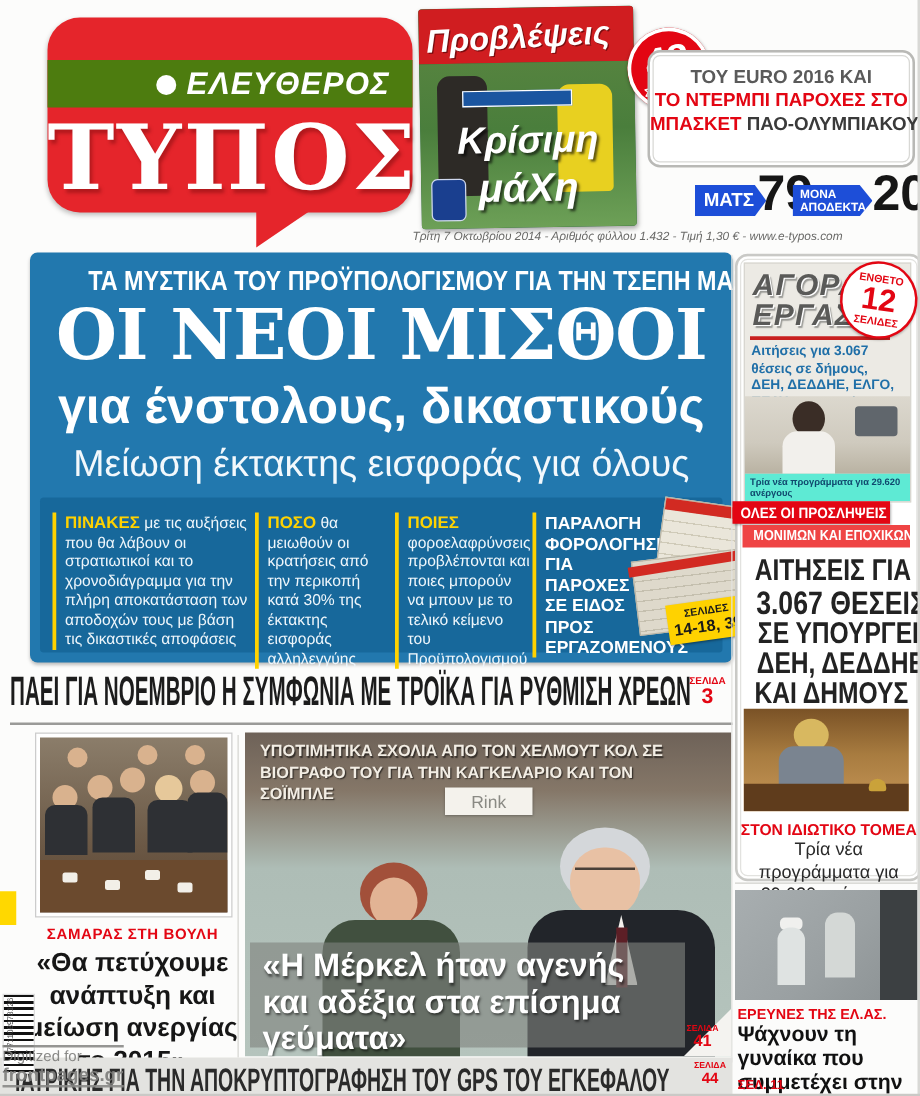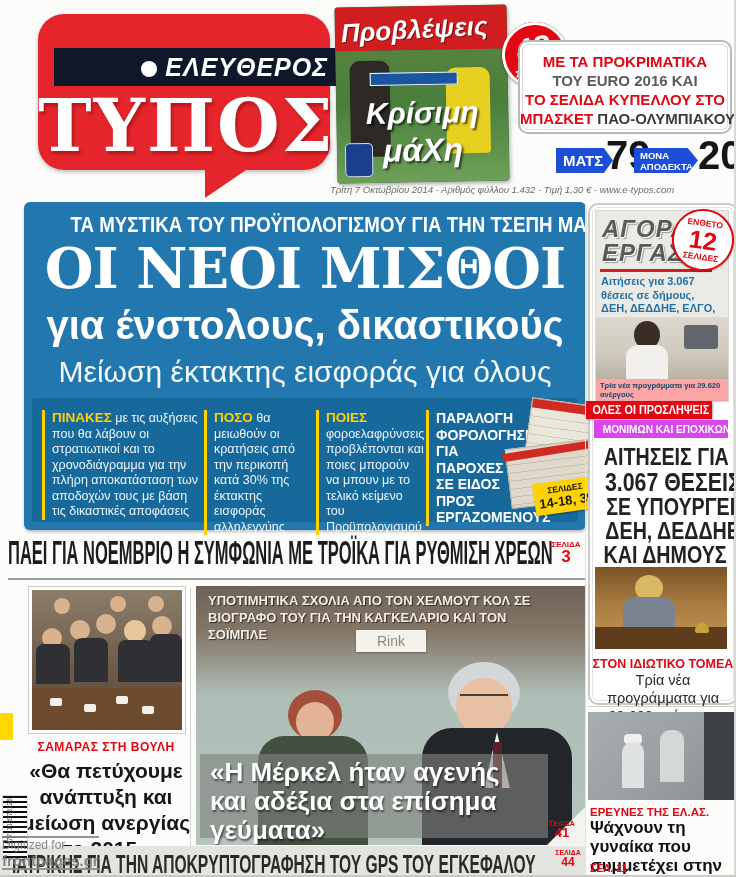--- a/index.html
+++ b/index.html
@@ -5,21 +5,21 @@
   html,body{margin:0;padding:0;background:#ffffff;}
   .page{position:relative;width:736px;height:877px;background:#fcfcfb;overflow:hidden;
         font-family:"Liberation Sans",sans-serif;}
   .abs{position:absolute;}
   .cond{display:inline-block;white-space:nowrap;transform-origin:0 50%;}
   .condc{display:inline-block;white-space:nowrap;transform-origin:50% 50%;}
 
   
   .logo{left:38px;top:14px;width:292px;height:156px;background:#e5252b;border-radius:26px;
         box-shadow:0 2px 4px rgba(0,0,0,.25);}
-  .logo-band{position:absolute;left:16px;top:34px;width:100%;height:38px;background:#0f172a;
+  .logo-band{position:absolute;left:0;top:34px;width:100%;height:38px;background:#4d7c0f;
              color:#fff;font-weight:bold;font-style:italic;font-size:25px;line-height:38px;
              text-align:right;padding-right:18px;box-sizing:border-box;letter-spacing:1px;}
   .logo-dot{display:inline-block;width:16px;height:16px;background:#fff;border-radius:50%;
             margin-right:8px;vertical-align:-1px;}
   .logo-main{position:absolute;left:0;top:66px;width:100%;text-align:center;color:#fff;
              font-family:"DejaVu Serif",serif;font-weight:bold;font-size:72px;line-height:92px;
              letter-spacing:2px;text-shadow:2px 3px 3px rgba(80,0,0,.35);}
   .logo-tail{left:205px;top:168px;width:0;height:0;border-top:30px solid #e5252b;
              border-right:44px solid transparent;}
 
@@ -180,33 +180,33 @@
   .insert-headline{position:absolute;left:5px;top:64px;width:122px;color:#1f6fa8;font-weight:bold;
        font-size:11px;line-height:13.5px;}
   .insert-photo{position:absolute;left:0px;top:106px;width:132px;height:62px;
        background:linear-gradient(180deg,#dcd8ce 0%,#cfcabe 60%,#b9b2a2 100%);}
   .ip-monitor{position:absolute;right:10px;top:8px;width:34px;height:24px;background:#60666c;
        border-radius:3px;}
   .ip-hair{position:absolute;left:38px;top:4px;width:26px;height:28px;border-radius:50%;
        background:#3a2d26;}
   .ip-top{position:absolute;left:30px;top:28px;width:42px;height:34px;background:#f2f0ec;
        border-radius:12px 12px 0 0;}
-  .insert-footer{position:absolute;left:0;top:168px;width:132px;height:22px;background:#fca5a5;
+  .insert-footer{position:absolute;left:0;top:168px;width:132px;height:22px;background:#5eead4;
        color:#10496e;font-weight:bold;font-size:7.5px;line-height:9px;padding:2px 4px;
        box-sizing:border-box;}
   .insert-badge{position:absolute;right:2px;top:4px;width:58px;height:58px;background:#fff;
        border:2px solid #e30613;border-radius:50%;transform:rotate(8deg);text-align:center;
        color:#e30613;box-shadow:0 1px 2px rgba(0,0,0,.3);z-index:3;}
   .insert-badge .t{font-size:8.5px;font-weight:bold;margin-top:7px;}
   .insert-badge .n{font-size:25px;font-weight:bold;line-height:24px;}
   .insert-badge .b{font-size:8.5px;font-weight:bold;}
   .bar-red{position:absolute;left:-4px;top:196px;width:126px;height:18px;background:#e30613;
        color:#fff;font-weight:bold;font-size:12px;line-height:18px;text-align:center;
        box-shadow:1px 1px 2px rgba(0,0,0,.35);z-index:3;}
-  .bar-black{position:absolute;left:4px;top:215px;width:134px;height:18px;background:#d946ef;
+  .bar-black{position:absolute;left:4px;top:215px;width:134px;height:18px;background:#ef4444;
        color:#fff;font-weight:bold;font-size:11.5px;line-height:18px;text-align:center;z-index:3;}
   .side-headline{position:absolute;left:0;top:240px;width:100%;text-align:center;color:#222;
        font-weight:bold;}
   .shl{font-size:24px;line-height:24px;}
   .shl-big{font-size:26px;line-height:26px;}
   .side-photo{position:absolute;left:5px;top:362px;width:132px;height:82px;overflow:hidden;
        background:linear-gradient(180deg,#7a5226 0%,#a87c40 45%,#c89858 100%);}
   .sp-hair{position:absolute;left:40px;top:8px;width:28px;height:26px;border-radius:50%;
        background:#d8b860;}
   .sp-suit{position:absolute;left:28px;top:30px;width:52px;height:34px;background:#7a8490;
@@ -270,23 +270,22 @@
       <div class="mag-euro"></div>
     </div>
   </div>
 
   <div class="abs badge48">
     <div class="badge48-num">48</div>
     <div class="badge48-label">ΣΕΛΙΔΕΣ</div>
   </div>
 
   <div class="abs promo-box">
-    <div class="promo-line pl-red">ΜΕ ΤΑ ΠΡΟΚΡΙΜΑΤΙΚΑ</div>
     <div class="promo-line pl-gray">ΤΟΥ EURO 2016 ΚΑΙ</div>
-    <div class="promo-line pl-red">ΤΟ ΣΕΛΙΔΑ ΚΥΠΕΛΛΟΥ ΣΤΟ</div>
+    <div class="promo-line pl-red">ΤΟ ΝΤΕΡΜΠΙ ΠΑΡΟΧΕΣ ΣΤΟ</div>
     <div class="promo-line"><span class="pl-red">ΜΠΑΣΚΕΤ</span> <span class="pl-dark">ΠΑΟ-ΟΛΥΜΠΙΑΚΟΥ</span></div>
   </div>
 
   <div class="abs stat-tag stat1-tag">ΜΑΤΣ</div>
   <div class="abs stat1-val">79</div>
   <div class="abs stat-tag stat2-tag">
     <div>ΜΟΝΑ</div>
     <div>ΑΠΟΔΕΚΤΑ</div>
   </div>
   <div class="abs stat2-val">20</div>

